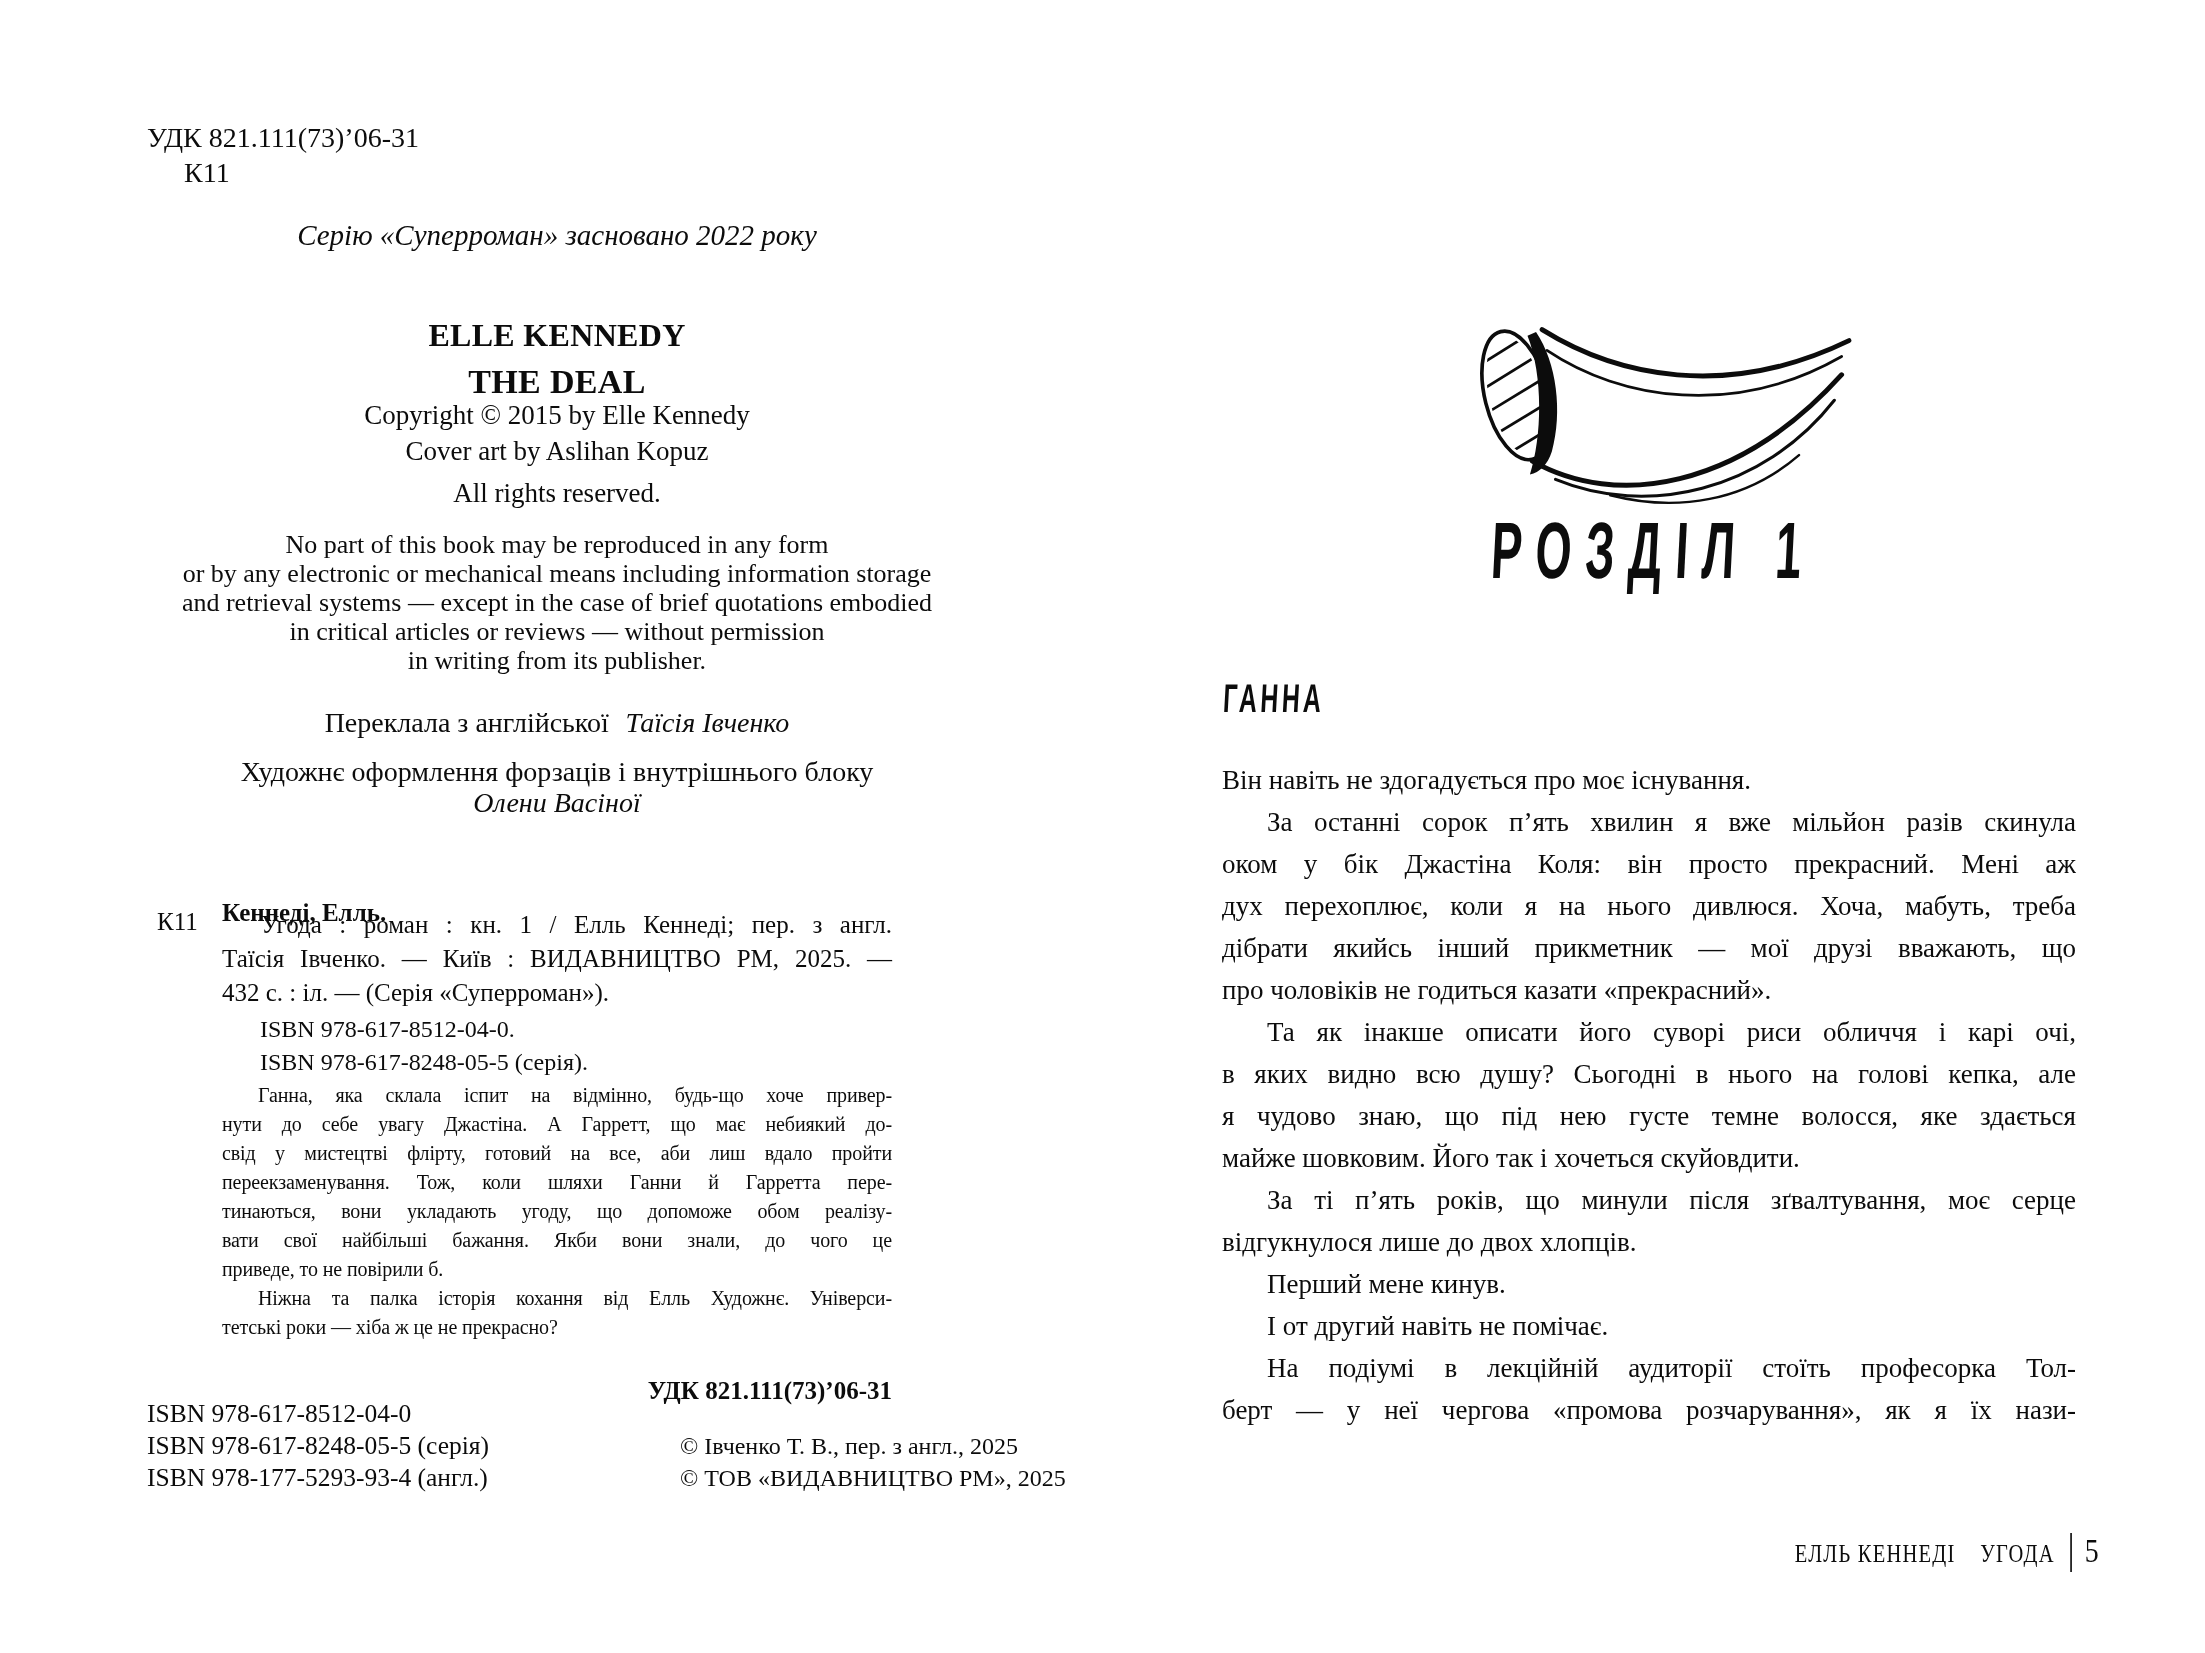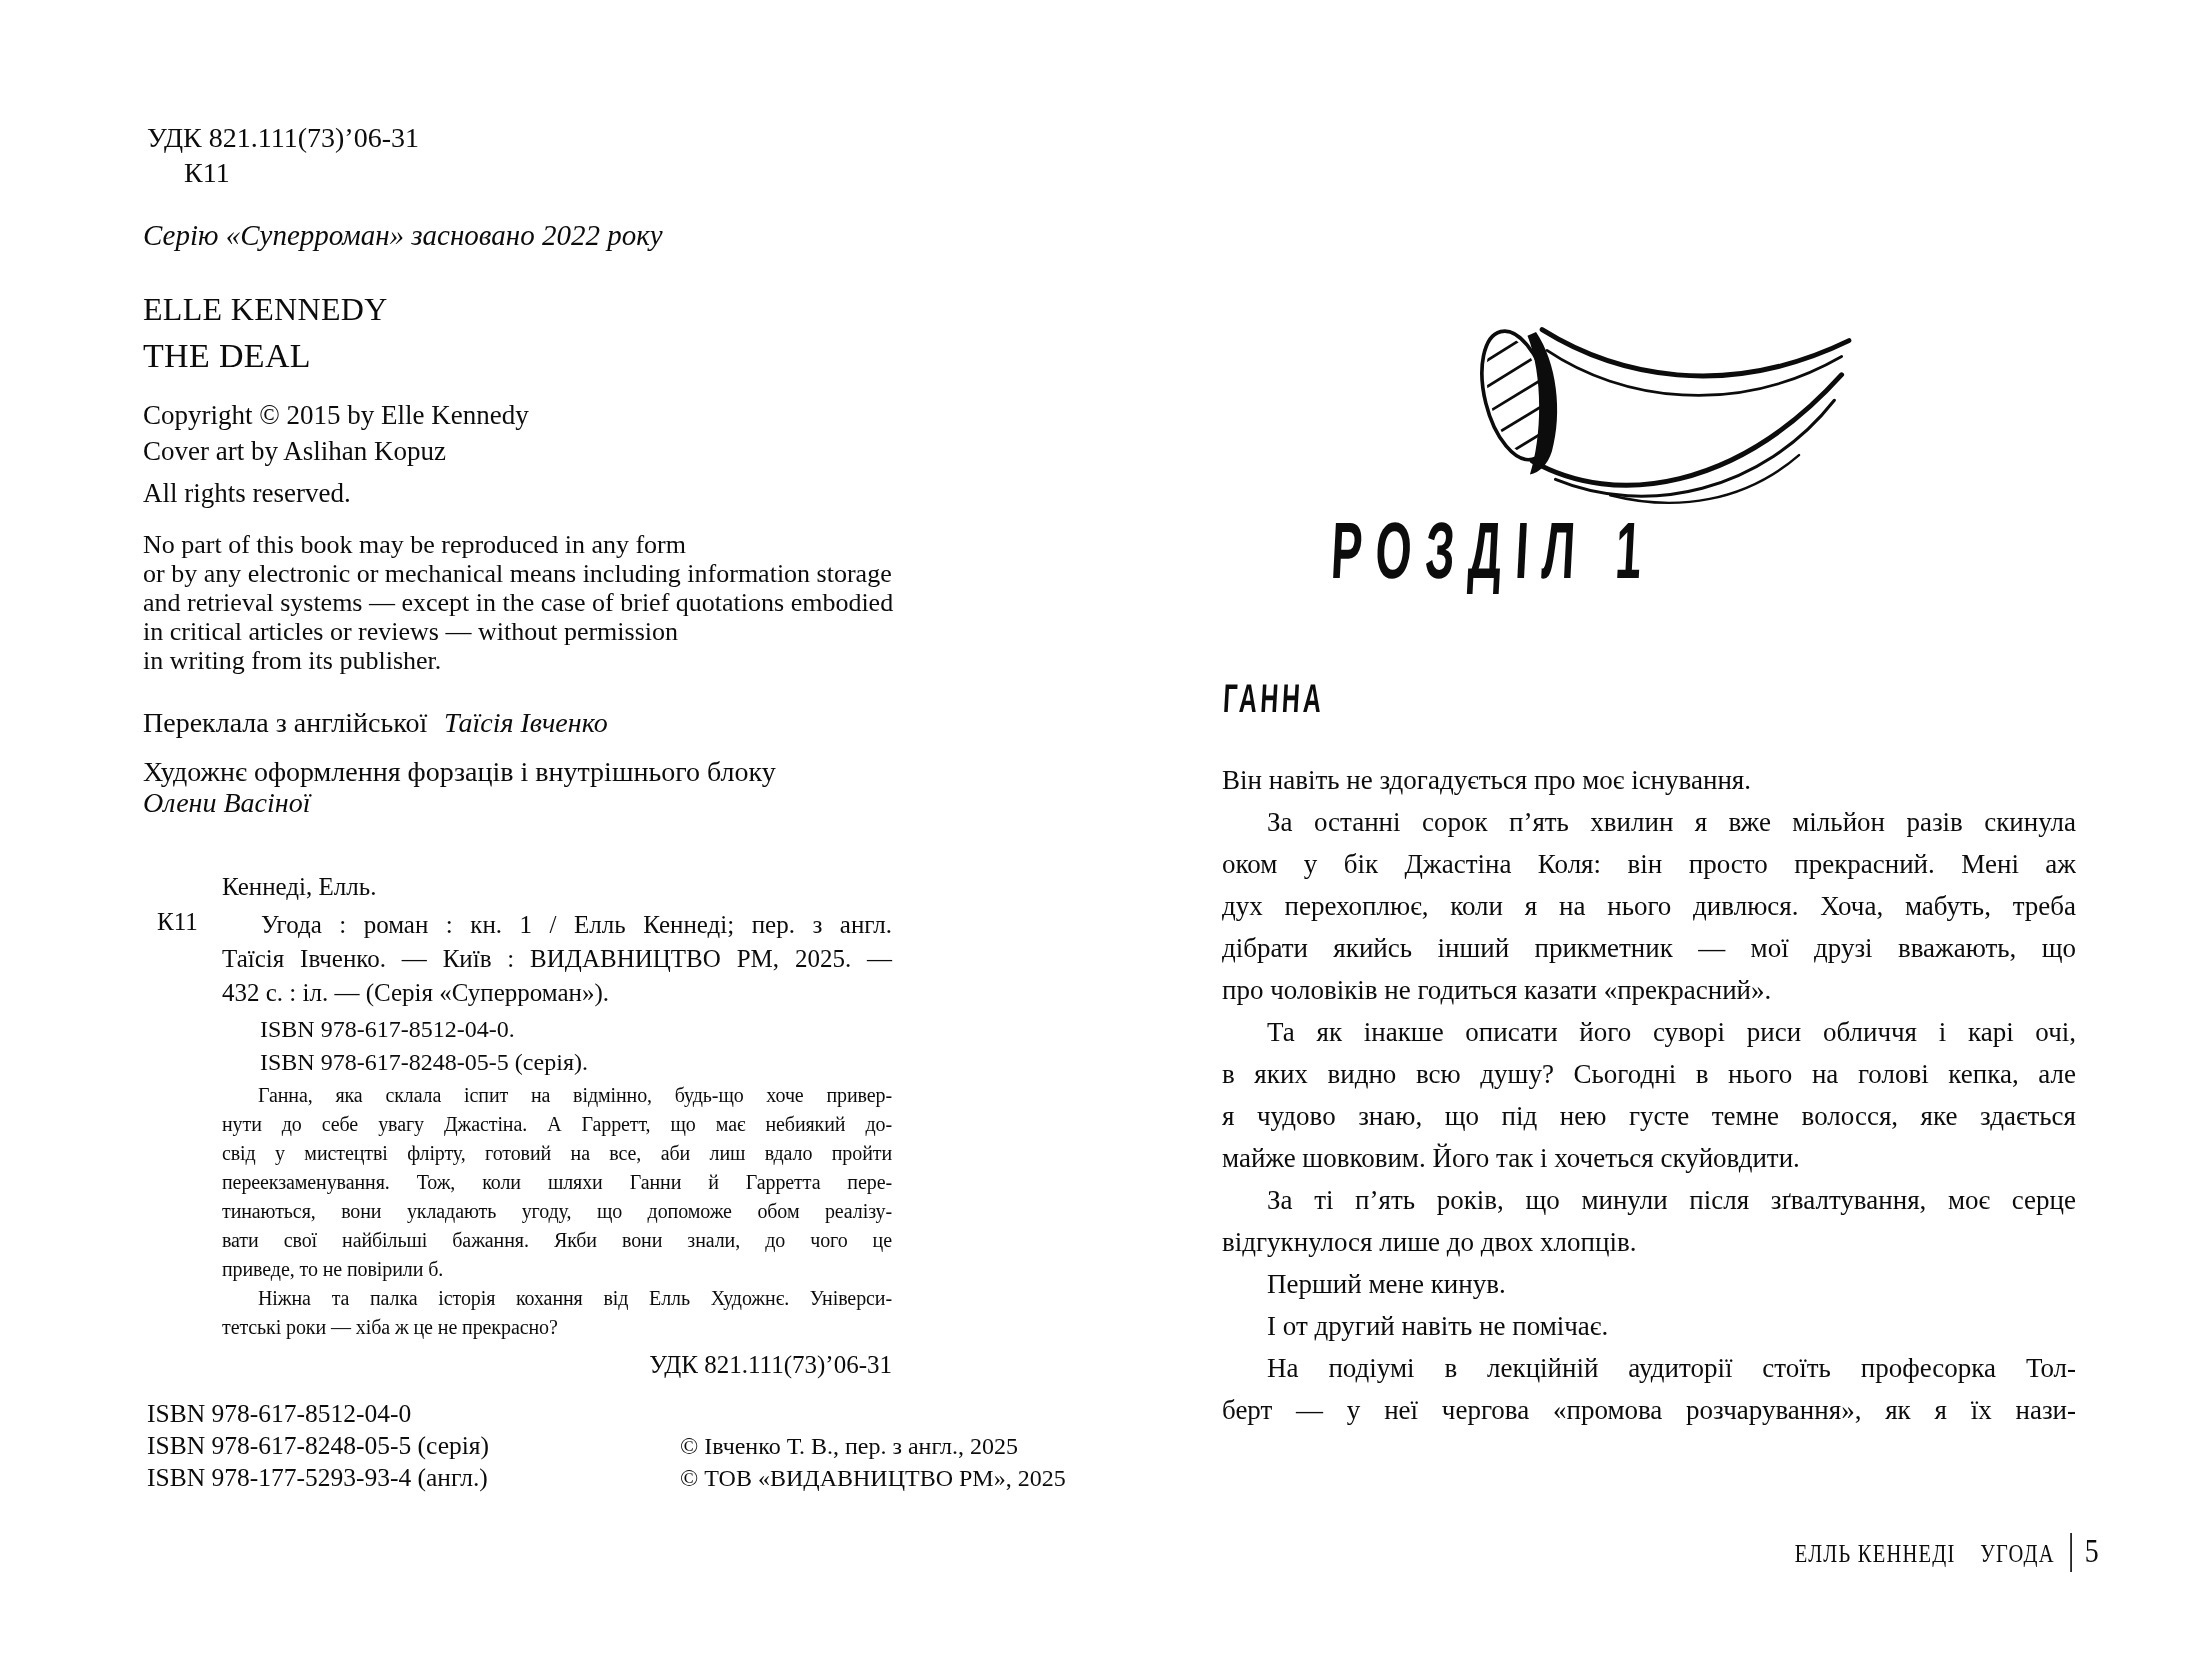--- a/index.html
+++ b/index.html
@@ -1,23 +1,23 @@
 <!DOCTYPE html>
 <html lang="uk" style="font-size:10px"><head>
 <meta charset="utf-8">
 <style>
   html,body{margin:0;padding:0;background:#e8e8e8;}
   #spread{
     position:relative;width:2205px;height:1654px;background:#ffffff;
     font-family:"Liberation Serif", serif;color:#0c0c0c;overflow:hidden;
   }
   .abs{position:absolute;}
-  .ctr{text-align:left;}
+  .ctr{text-align:center;}
   .it{font-style:italic;}
-  .b{font-weight:normal;}
+  .b{font-weight:bold;margin-top:26px;}
   .line{white-space:pre-wrap;}
   .just{text-align:justify;text-align-last:justify;}
   .ind{padding-left:var(--ind,37px);}
   .cond{display:inline-block;transform:scaleX(var(--sx,.6)) skewX(-5deg);
         font-family:"Liberation Sans", sans-serif;font-weight:700;white-space:nowrap;}
   
   .udk-top{left:147px;top:122px;font-size:28px;}
   .k11-top{left:184px;top:157px;font-size:28px;}
   .lcol{left:143px;width:828px;}
   .series{top:219px;font-size:29px;}

